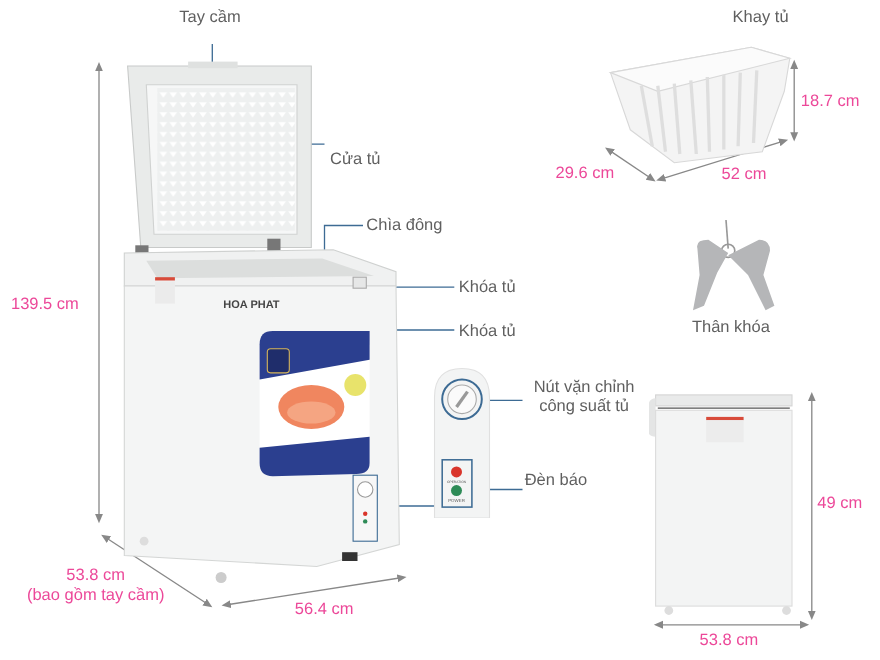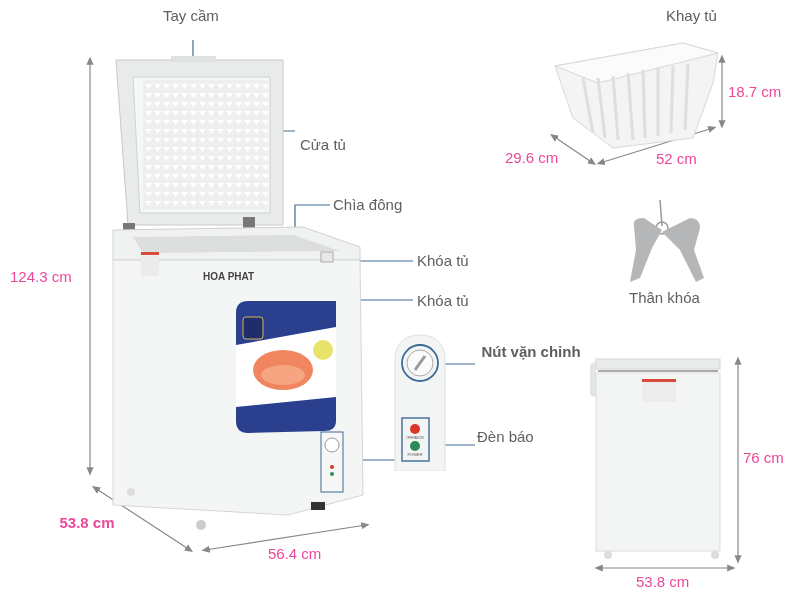--- a/index.html
+++ b/index.html
@@ -1,20 +1,20 @@
 <!DOCTYPE html>
 <html><head>
 <meta charset="utf-8">
 <style>
   html, body { margin:0; padding:0; }
   body { width:800px; height:600px; background:#ffffff; position:relative; overflow:hidden;
          font-family:"Liberation Sans", "DejaVu Sans", sans-serif; color:#666; }
   .lbl { position:absolute; font-size:15px; color:#5f5f5f; white-space:nowrap; line-height:18px; }
   .dim { position:absolute; font-size:15px; color:#ec4899; white-space:nowrap; line-height:18px; }
-  .center { text-align:center;font-weight:bold; }
+  .center { text-align:center; }
   svg.overlay { position:absolute; left:0; top:0; }
   .part { position:absolute; }
 </style>
 </head>
 <body>
 
 <svg class="overlay" width="800" height="600">
   <defs>
     <marker id="arr" markerWidth="8" markerHeight="8" refX="4" refY="4" orient="auto-start-reverse">
       <path d="M0,1 L7,4 L0,7 z" fill="#888"></path>
@@ -135,29 +135,31 @@
   <circle cx="125" cy="198" r="4" fill="#ddd"></circle>
 </svg>
 
 <div class="lbl" style="left:163px;top:7px">Tay cầm</div>
 <div class="lbl" style="left:300px;top:136px">Cửa tủ</div>
 <div class="lbl" style="left:333px;top:196px">Chìa đông</div>
 <div class="lbl" style="left:417px;top:252px">Khóa tủ</div>
 <div class="lbl" style="left:417px;top:292px">Khóa tủ</div>
 <div class="lbl center" style="left:476px;top:343px;width:110px">
   <div>Nút vặn chỉnh</div>
+  <div>công suất tủ</div>
 </div>
 <div class="lbl" style="left:477px;top:428px">Đèn báo</div>
 
-<div class="dim" style="left:10px;top:268px">124.3 cm</div>
+<div class="dim" style="left:10px;top:268px">139.5 cm</div>
 <div class="dim center" style="left:12px;top:514px;width:150px">
   <div>53.8 cm</div>
+  <div>(bao gồm tay cầm)</div>
 </div>
 <div class="dim" style="left:268px;top:545px">56.4 cm</div>
 
 <div class="lbl" style="left:666px;top:7px">Khay tủ</div>
 <div class="dim" style="left:728px;top:83px">18.7 cm</div>
 <div class="dim" style="left:505px;top:149px">29.6 cm</div>
 <div class="dim" style="left:656px;top:150px">52 cm</div>
 <div class="lbl" style="left:629px;top:289px">Thân khóa</div>
 
-<div class="dim" style="left:743px;top:449px">76 cm</div>
+<div class="dim" style="left:743px;top:449px">49 cm</div>
 <div class="dim" style="left:636px;top:573px">53.8 cm</div>
 
 </body></html>

